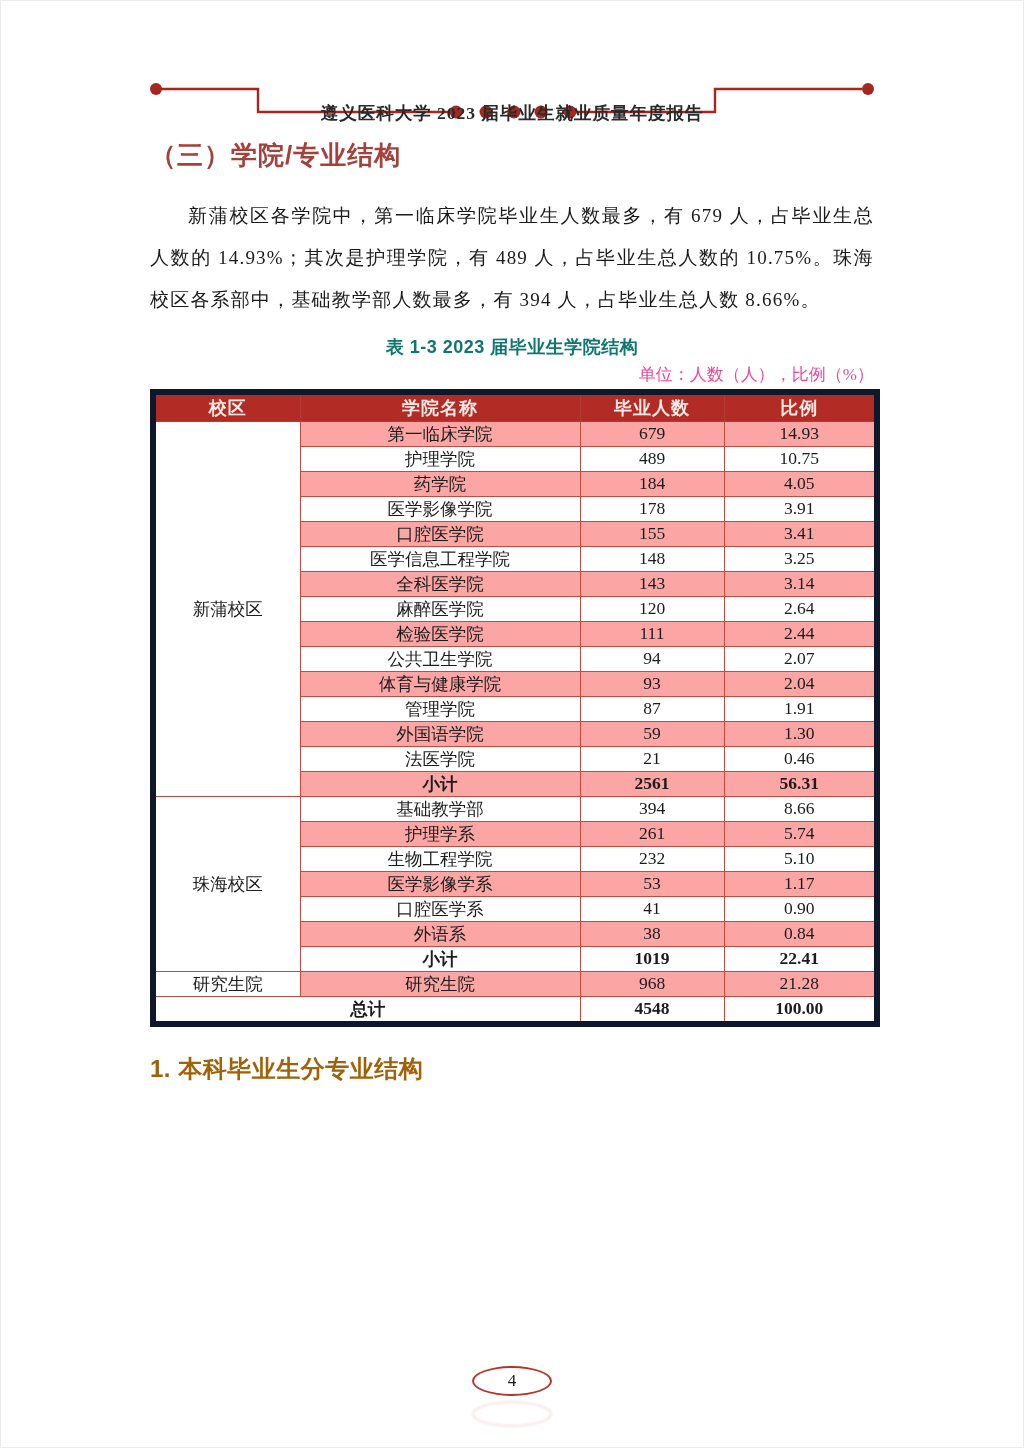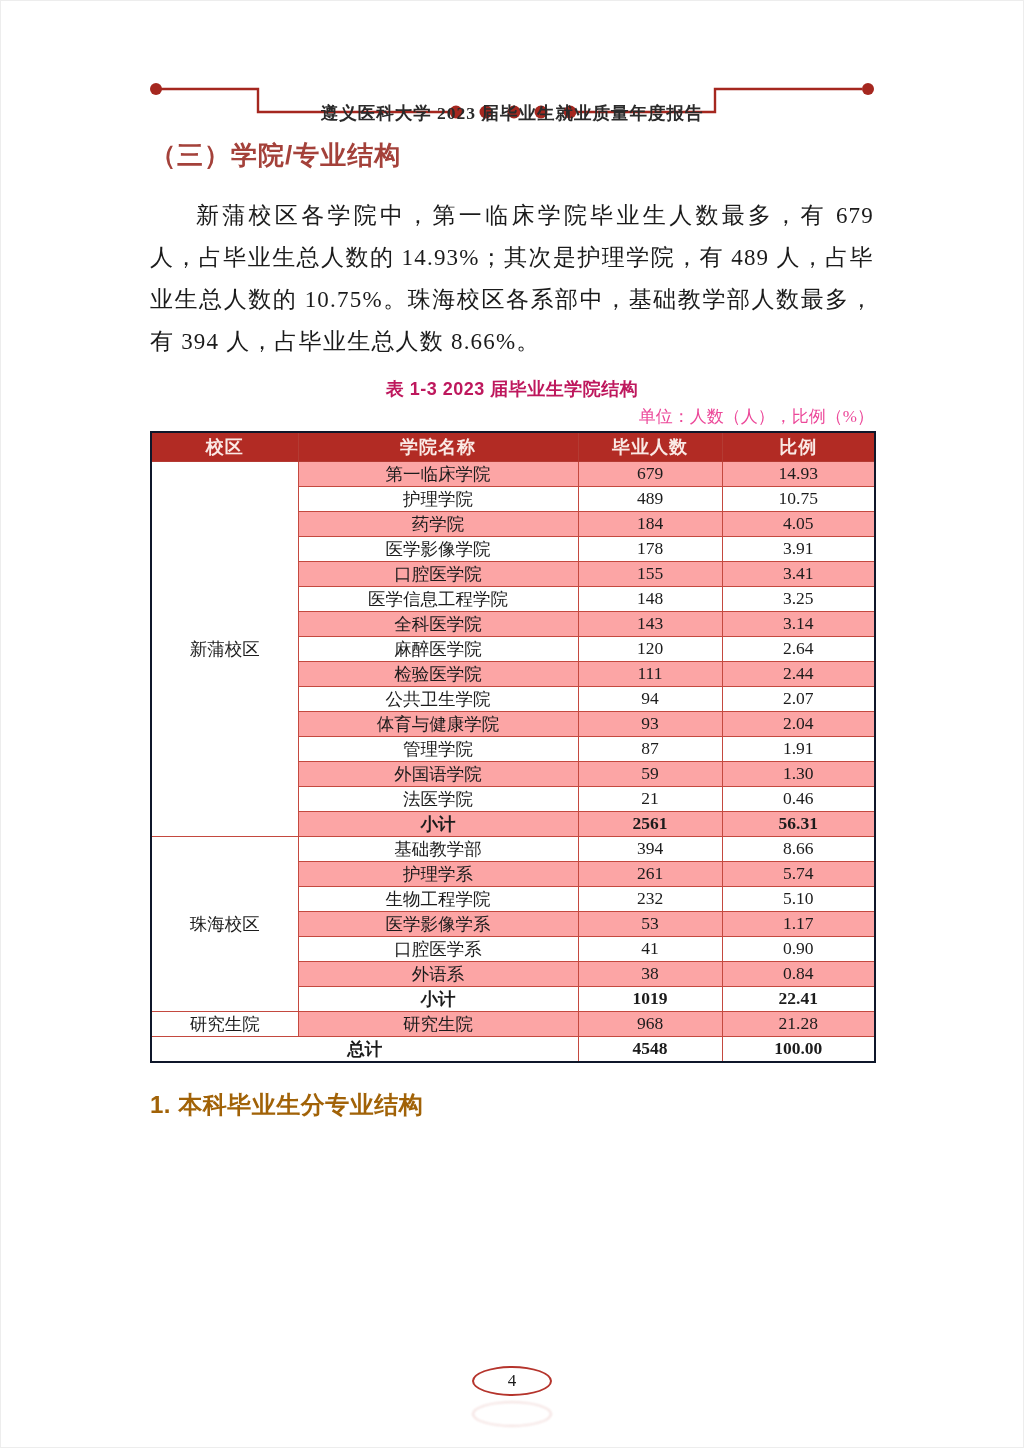--- a/index.html
+++ b/index.html
@@ -41,36 +41,36 @@
     font-family: "Liberation Sans", "DejaVu Sans", sans-serif;
     font-weight: bold;
     font-size: 26px;
     color: #a4413a;
     letter-spacing: 1px;
   }
 
   
   .para {
     margin-top: 22px;
-    font-size: 23px;
+    font-size: 19px;
     line-height: 42px;
     text-align: justify;
     text-indent: 2em;
     letter-spacing: 1.2px;
     color: #1b1b1b;
   }
 
   
   .table-title {
     margin-top: 14px;
     text-align: center;
     font-family: "Liberation Sans", "DejaVu Sans", sans-serif;
     font-weight: bold;
     font-size: 18px;
-    color: #be185d;
+    color: #0f766e;
     letter-spacing: 0.5px;
   }
   .unit-note {
     margin-top: 4px;
     text-align: right;
     font-size: 17px;
     color: #ec4899;
   }
   table.report {
     margin-top: 3px;
@@ -97,21 +97,21 @@
     height: 25px;
     border: 1.6px solid #c4493f;
     text-align: center;
     vertical-align: middle;
     background: #ffffff;
     padding: 0 2px;
   }
   table.report td.pink { background: #fca5a5; }
   table.report td.campus { background: #ffffff; }
   table.report td.bold { font-weight: bold; }
-  table.report { border: 2px solid #0f172a; }
+  table.report { border: 6px solid #0f172a; }
 
   
   .subsection-title {
     margin-top: 26px;
     font-family: "Liberation Sans", "DejaVu Sans", sans-serif;
     font-weight: bold;
     font-size: 24px;
     color: #a16207;
     letter-spacing: 0.5px;
   }

